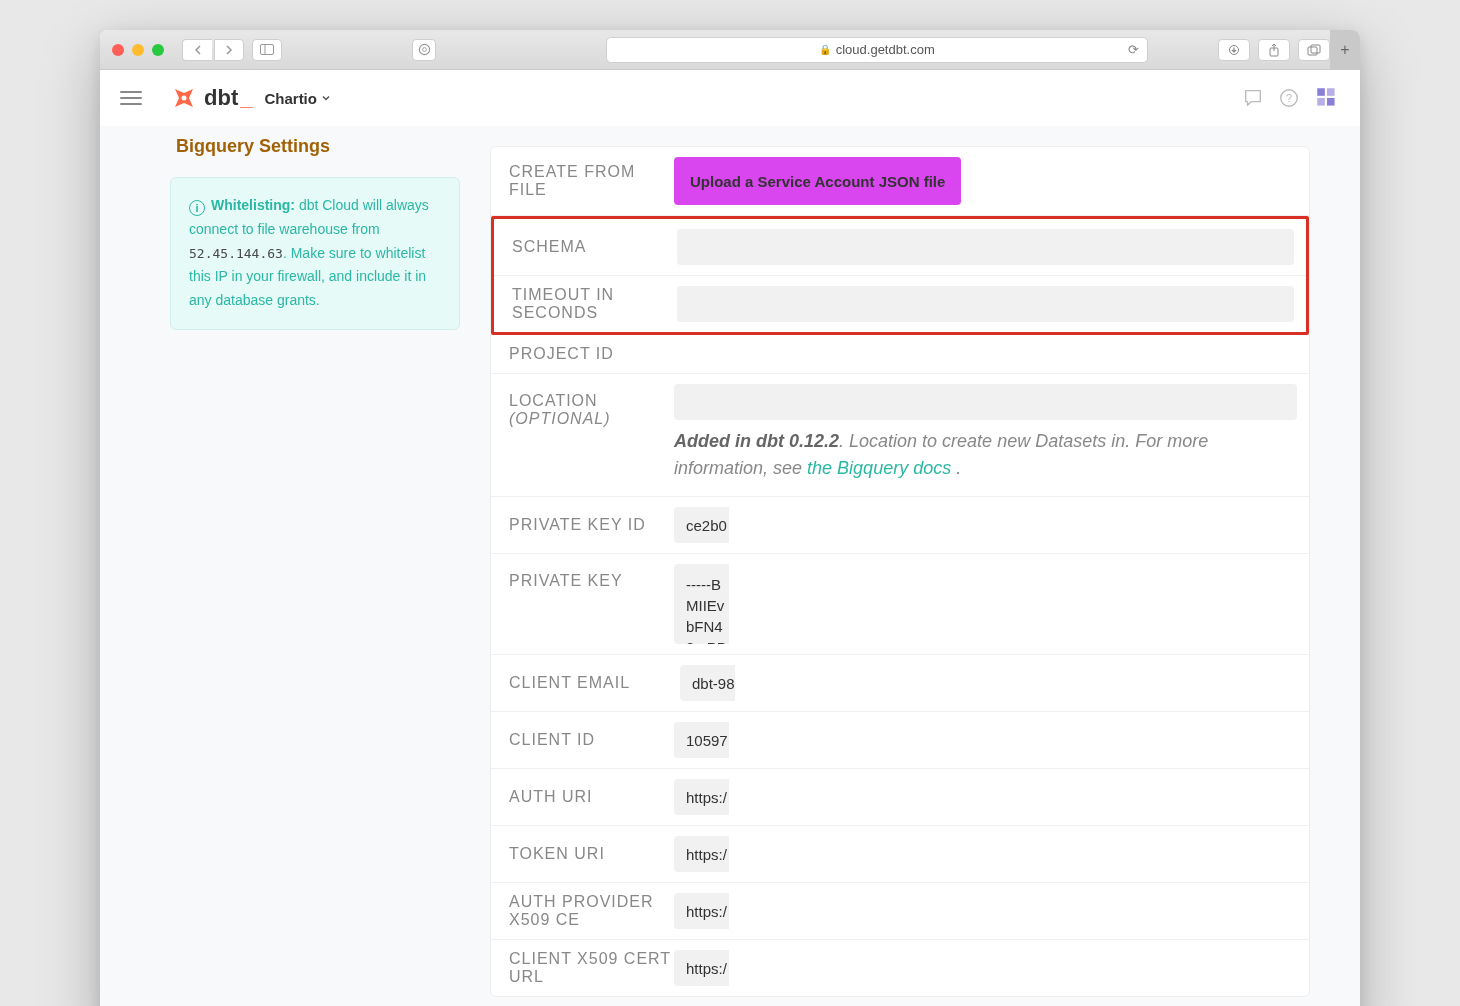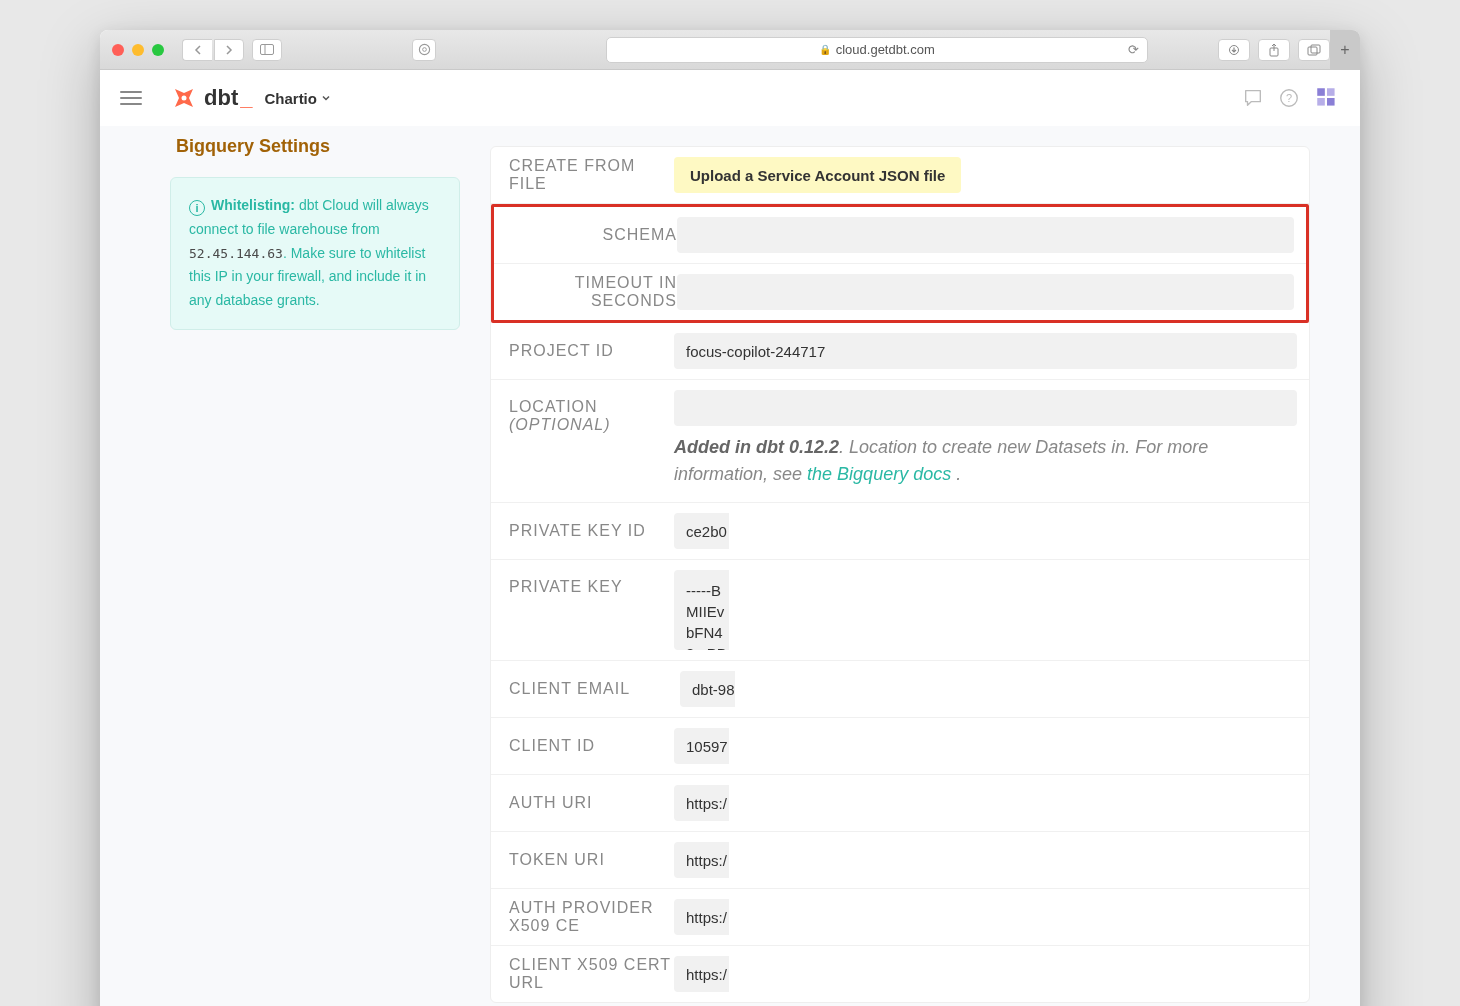--- a/index.html
+++ b/index.html
@@ -85,21 +85,21 @@
   display: inline-flex; width: 16px; height: 16px; border: 1.5px solid #2ab8a4;
   border-radius: 50%; align-items: center; justify-content: center;
   font-size: 11px; margin-right: 6px; font-style: normal; font-weight: 600;
   vertical-align: -2px;
 }
 .callout .title-strong { font-weight: 700; }
 .callout .ip { font-family: Menlo, monospace; color: #4a4a4a; font-size: 13px; }
 .right-col { flex: 1; padding: 20px 50px 10px 30px; }
 .form-panel { background: #fff; border: 1px solid #eee; border-radius: 6px; }
 .highlight-outline {
-  border: 3px solid #d93025; border-radius: 2px; text-align: right;
+  border: 3px solid #d93025; border-radius: 2px;
 }
 .form-row {
   display: flex; align-items: center; padding: 10px 12px 10px 18px;
   border-bottom: 1px solid #f0f0f0;
 }
 .form-row:last-child { border-bottom: none; }
 .form-label {
   width: 165px; font-size: 16px; letter-spacing: 1px;
   text-transform: uppercase; color: #888; flex-shrink: 0;
 }
@@ -110,21 +110,21 @@
   display: flex; align-items: center; padding: 0 12px;
   font-size: 15px; color: #333;
 }
 .value-box.empty { background: #f1f1f1; }
 .value-textarea {
   background: #f1f1f1; border-radius: 4px;
   padding: 10px 12px; font-size: 15px; color: #333; line-height: 1.4;
   height: 80px; overflow: hidden; white-space: pre-line;
 }
 .upload-btn {
-  height: 36px; background: #fef9c3; border-radius: 4px;
+  height: 48px; background: #d946ef; border-radius: 4px;
   display: inline-flex; align-items: center; padding: 17px 16px;
   font-size: 15px; font-weight: 700; color: #333; cursor: pointer;
 }
 .help-text {
   font-size: 18px; color: #888; font-style: italic; padding: 8px 0 4px 0; line-height: 1.5;
 }
 .help-text .strong { font-weight: 700; color: #666; }
 .help-text a { color: #2ab8a4; text-decoration: none; }
 .mask-overlay {
   position: absolute; background: #fff; top: 0; bottom: 0; left: 55px; right: 0;
@@ -266,23 +266,20 @@
             <div class="form-row">
               <div class="form-label">Timeout in Seconds</div>
               <div class="form-value">
                   <div class="value-box empty"></div>
                 </div>
             </div>
           </div>
 
           <div class="form-row">
             <div class="form-label">Project ID</div>
-            <div class="form-value">
-                <div class="value-box">focus-copilot-244717</div>
-              </div>
           </div>
 
           <div class="form-row" style="align-items:flex-start;">
             <div class="form-label" style="padding-top:8px;">
               <span>Location</span> <span class="optional">(optional)</span>
             </div>
             <div class="form-value">
               <div class="value-box empty"></div>
               <div class="help-text">
                 <span class="strong">Added in dbt 0.12.2</span><span>. Location to create new Datasets in. For more information, see </span><a href="#">the Bigquery docs </a><span>.</span>

